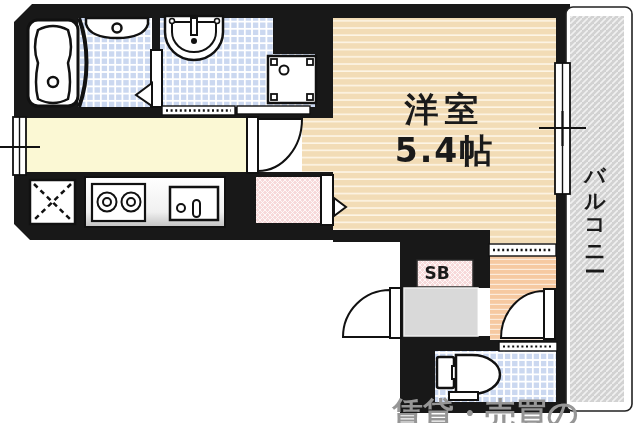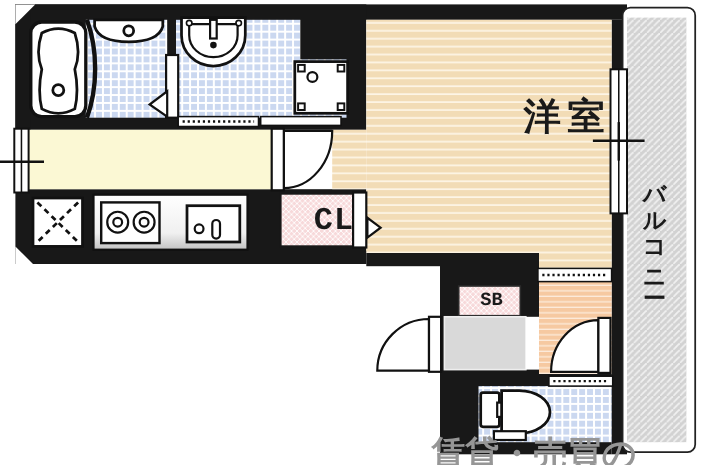--- a/index.html
+++ b/index.html
@@ -1,20 +1,20 @@
 <!DOCTYPE html>
 <html><head>
 <meta charset="utf-8">
 <style>
   html,body{margin:0;padding:0;background:#fff;}
   #plan{position:relative;width:640px;height:423px;overflow:hidden;background:#fff;
         font-family:"DejaVu Sans","Liberation Sans",sans-serif;}
   #plan svg{position:absolute;left:0;top:0;}
   .lbl{position:absolute;color:#1a1a1a;font-weight:700;line-height:1;white-space:nowrap;}
-  .center{text-align:right;font-family:Liberation Mono, monospace;}
+  .center{text-align:center;}
   #room-label{left:333px;top:92px;width:223px;font-size:34px;letter-spacing:6px;}
   #room-size{left:333px;top:134px;width:223px;font-size:33px;letter-spacing:2px;}
   #cl-label{left:255px;top:186px;width:67px;font-size:29px;letter-spacing:1px;}
   #sb-label{left:417px;top:265px;width:40px;font-size:17px;}
   #genkan-label{left:404px;top:300px;width:74px;font-size:23px;letter-spacing:2px;}
   #balcony-label{left:577px;top:152px;width:28px;height:160px;font-size:21px;
     writing-mode:vertical-rl;text-orientation:upright;letter-spacing:3px;}
   #watermark{left:392px;top:398px;font-size:31px;color:#969696;font-weight:700;z-index:5;}
 </style>
 </head>
@@ -185,17 +185,17 @@
 
   <g>
     <rect x="437" y="357" width="17" height="31" rx="2" fill="#ffffff" stroke="#111" stroke-width="2.5"></rect>
     <rect x="452" y="366" width="6" height="13" fill="#ffffff" stroke="#111" stroke-width="2"></rect>
     <path d="M456,355 h16 a28,19.5 0 1 1 0,39 h-16 z" fill="#ffffff" stroke="#111" stroke-width="2.5"></path>
     <rect x="449" y="392" width="29" height="8" fill="#ffffff" stroke="#111" stroke-width="2"></rect>
   </g>
 </svg>
 
   <div class="lbl center" id="room-label">洋室</div>
-  <div class="lbl center" id="cl-label">CL</div>
+  <div class="lbl center" id="room-size">5.4帖</div>
   <div class="lbl center" id="sb-label">SB</div>
   <div class="lbl" id="balcony-label">バルコニー</div>
   <div class="lbl" id="watermark">賃貸・売買の</div>
 </div>
 
 </body></html>

